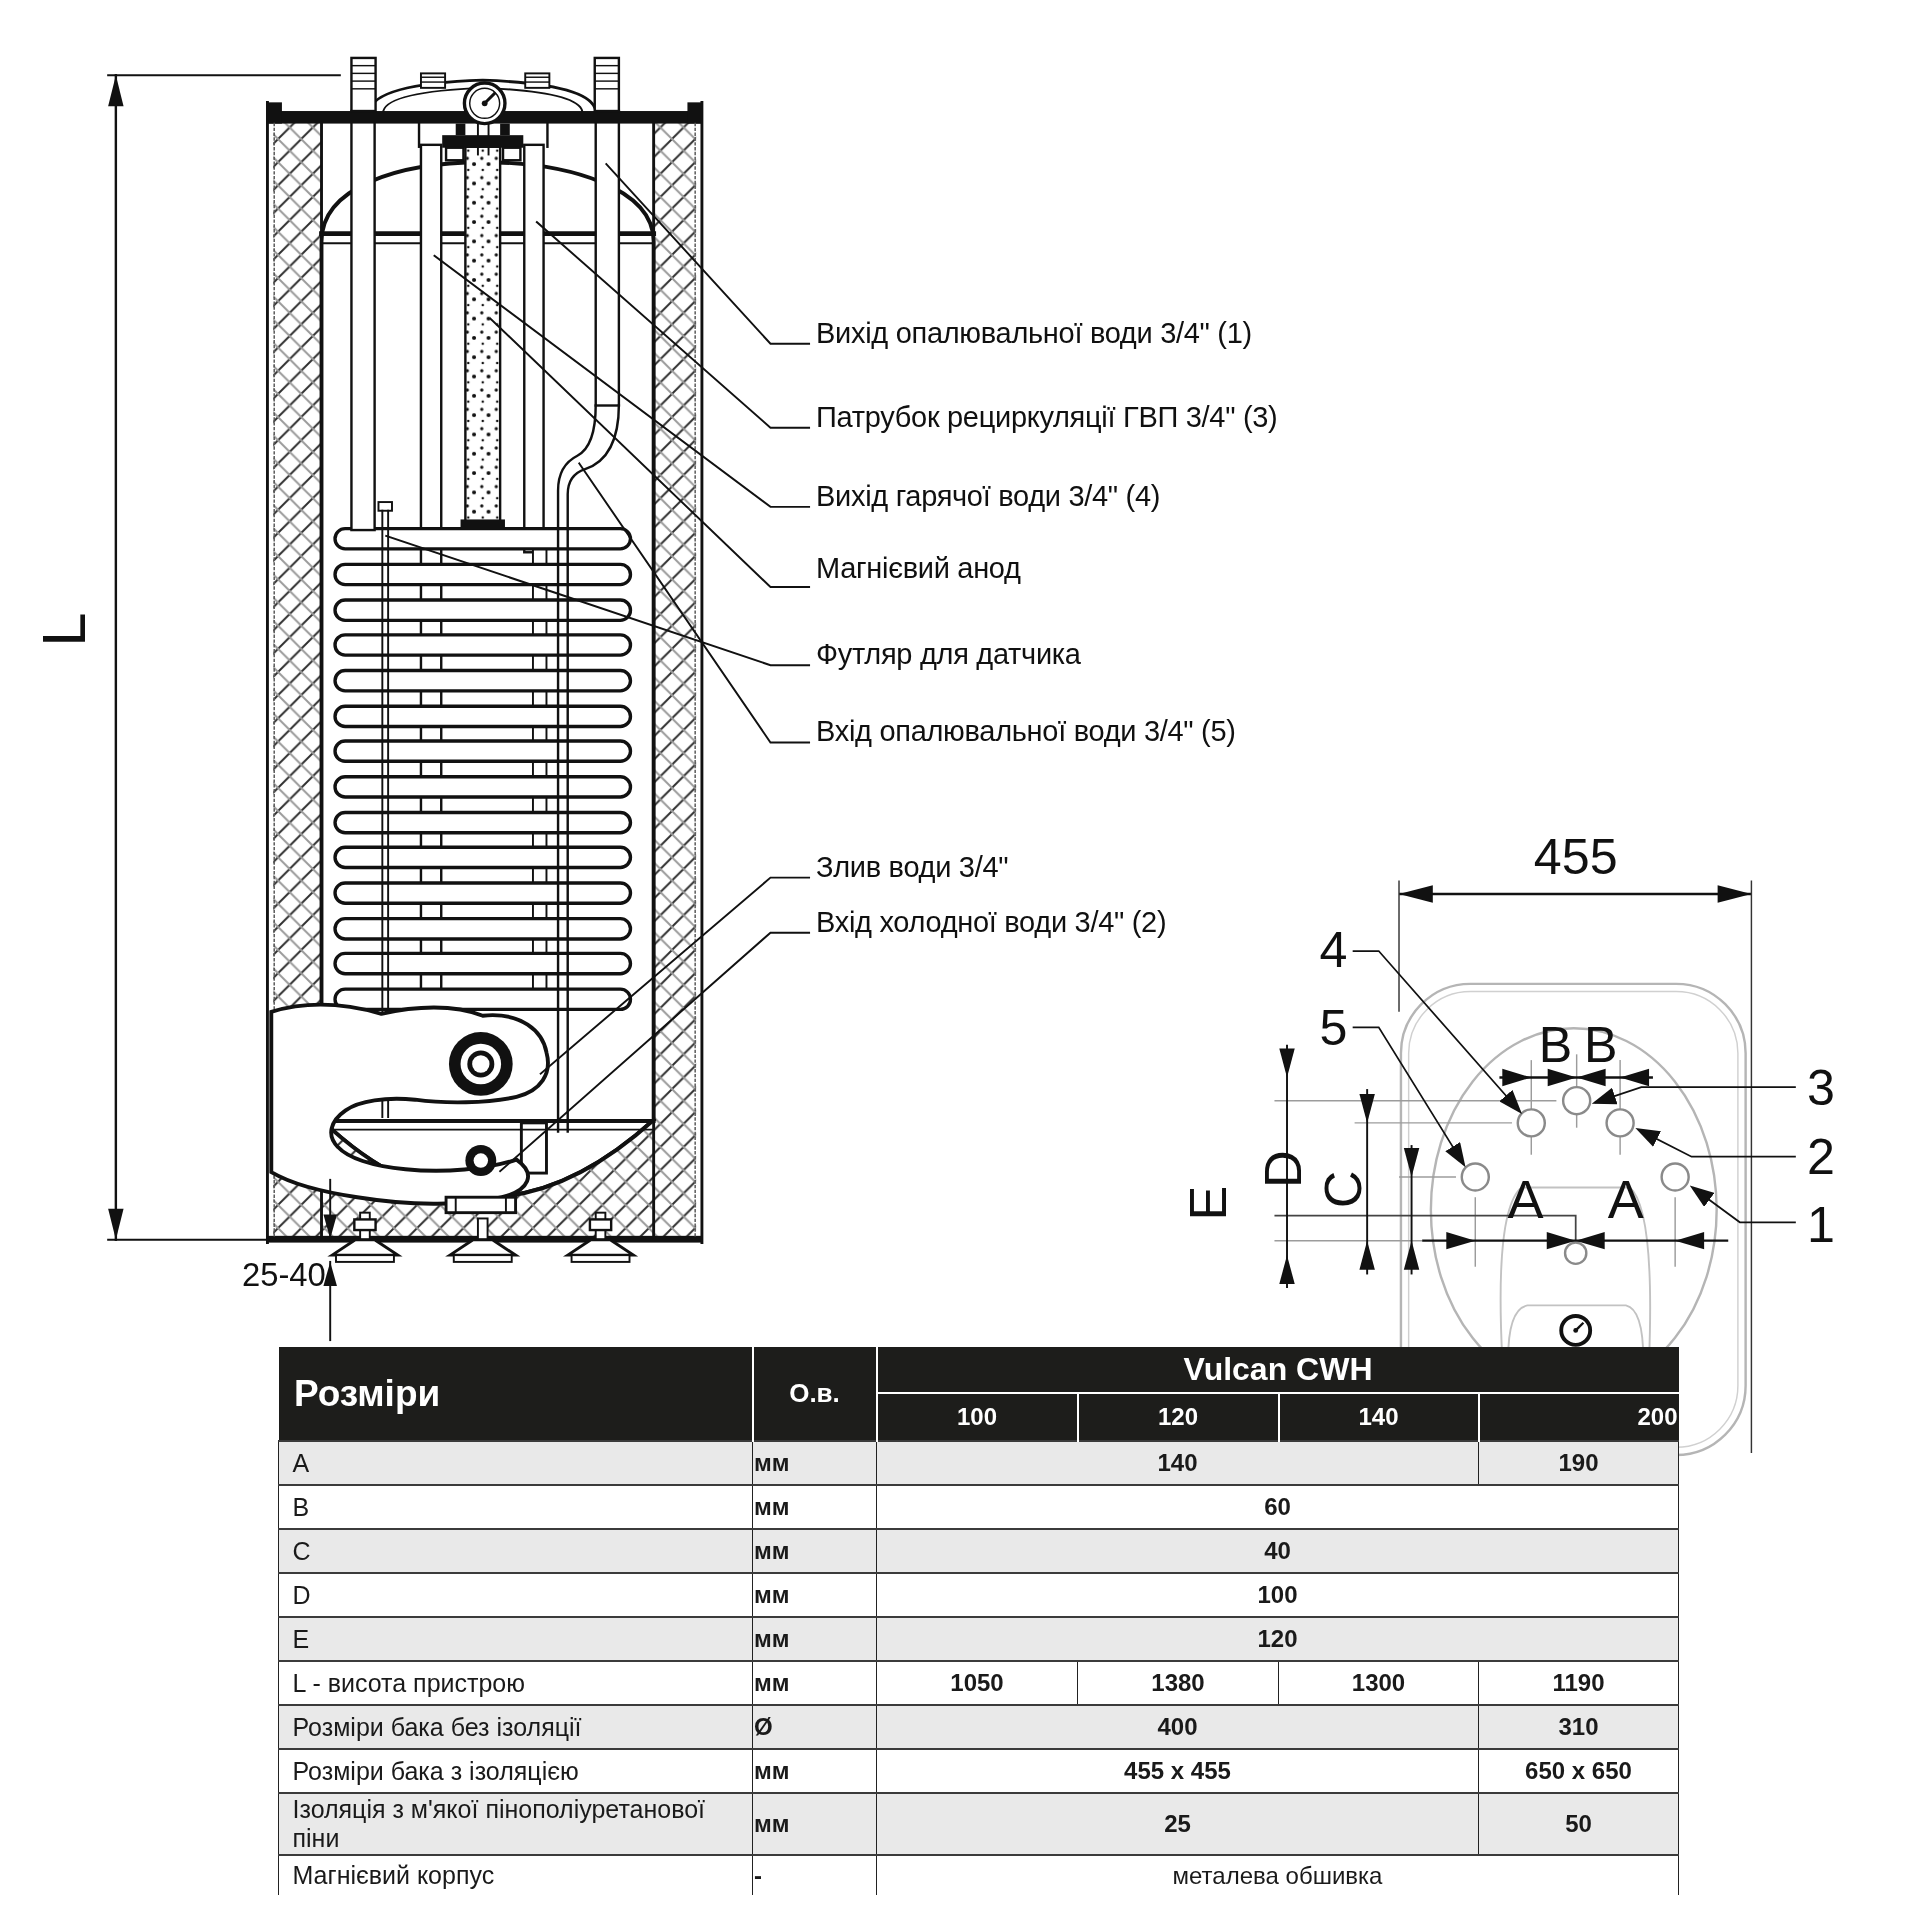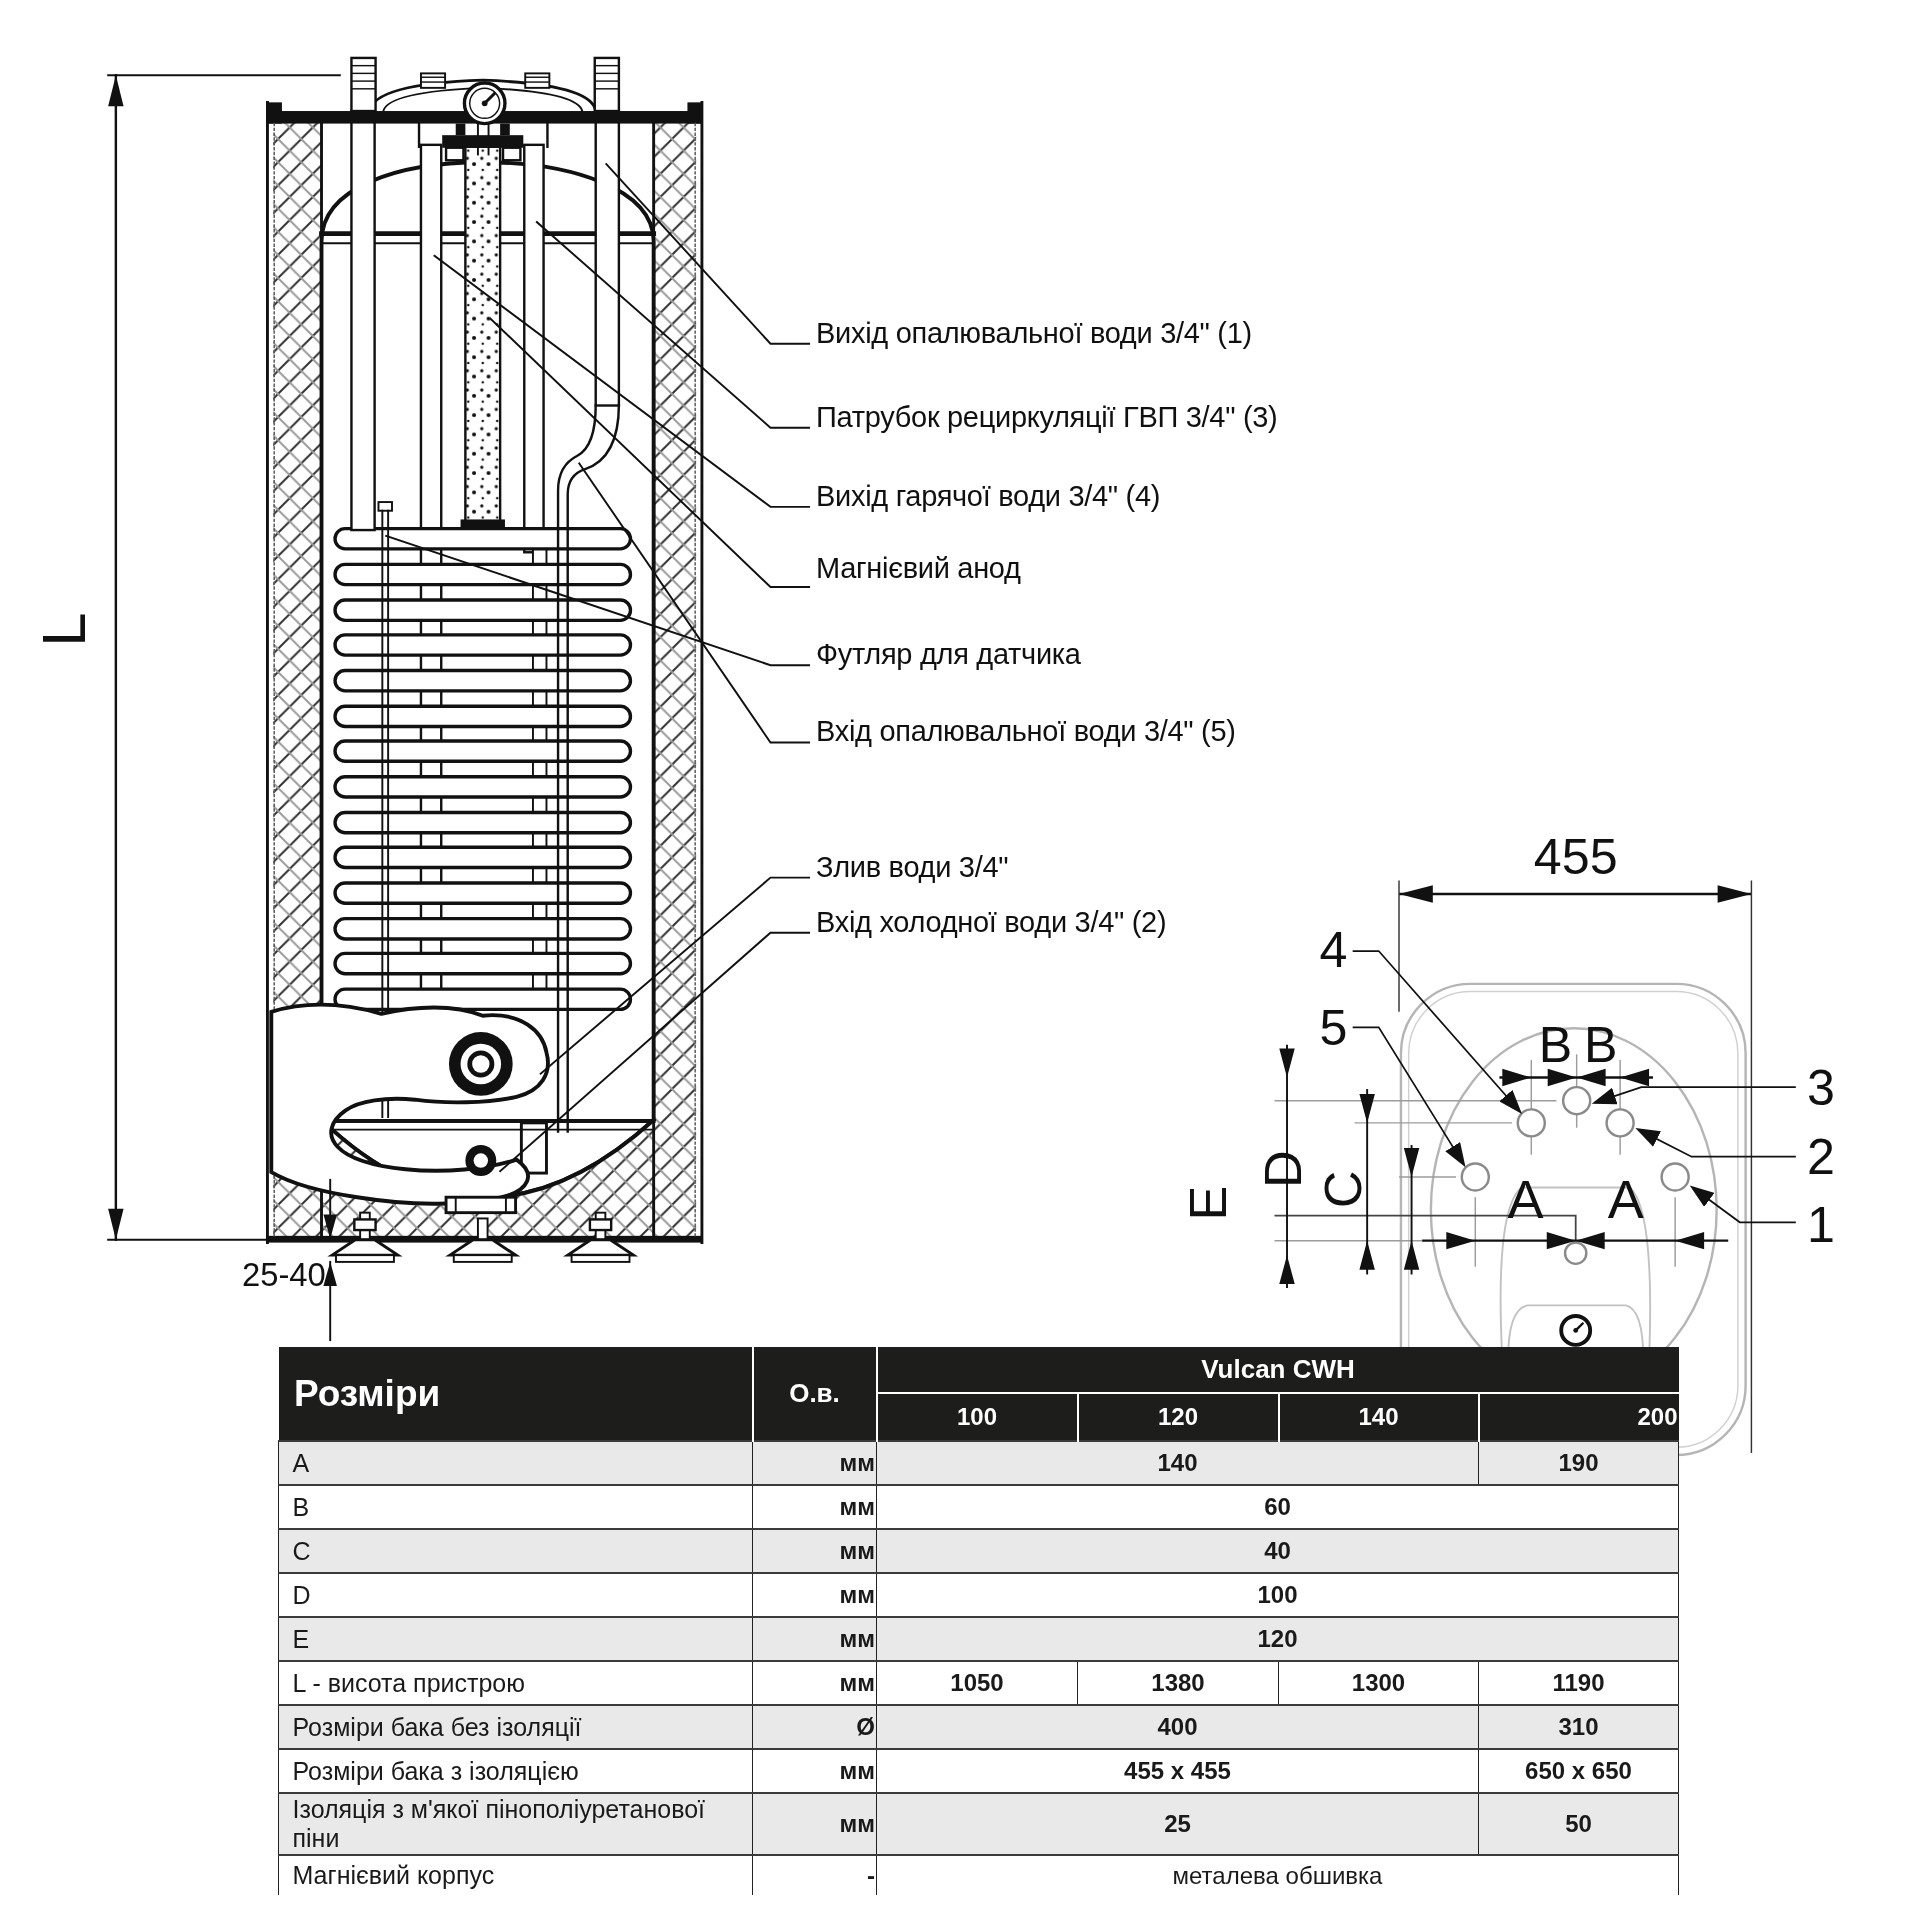--- a/index.html
+++ b/index.html
@@ -6,26 +6,26 @@
   #canvas{position:relative;width:1931px;height:1931px;background:#fff;overflow:hidden;
           font-family:"Liberation Sans",sans-serif;color:#111;}
   svg{position:absolute;left:0;top:0;}
   .callout{position:absolute;left:816px;font-size:29px;color:#101010;white-space:nowrap;letter-spacing:-0.3px;}
   
   #dims-table{position:absolute;left:278px;top:1347px;border-collapse:collapse;table-layout:fixed;
               font-family:"Liberation Sans",sans-serif;padding-left:16px;}
   #dims-table th{background:#1d1d1b;color:#fff;font-weight:bold;}
   #dims-table .t-title{font-size:37px;text-align:left;padding-left:15.4px;border-right:2.9px solid #fff;}
   #dims-table .t-unit{font-size:26px;border-right:2.9px solid #fff;}
-  #dims-table .t-brand{font-size:26px;text-align:center;border-bottom:2.9px solid #fff;height:43px;margin-left:6px;}
+  #dims-table .t-brand{font-size:32px;text-align:center;border-bottom:2.9px solid #fff;height:43px;margin-left:6px;}
   #dims-table .t-model{font-size:24px;text-align:center;border-right:2.9px solid #fff;height:44px;}
   #dims-table .t-model:last-child{border-right:none;text-align:right;}
   #dims-table td{height:40px;border-top:2.9px solid #3b3b3b;font-size:24px;color:#1a1a1a;}
   #dims-table td.lbl{text-align:left;padding-left:13.5px;border-left:1.9px solid #222;border-right:1.9px solid #222;font-size:25px;}
-  #dims-table td.unit{text-align:right;border-right:1.9px solid #222;font-weight:bold;}
+  #dims-table td.unit{text-align:left;border-right:1.9px solid #222;font-weight:bold;}
   #dims-table td.val{text-align:center;border-right:1.9px solid #222;font-weight:bold;}
   #dims-table tr.odd td{background:#e9e9e9;}
   #dims-table tr.even td{background:#ffffff;}
   #dims-table tr.last td{height:37px;}
 </style>
 </head>
 <body>
 
 <div id="canvas">
 

